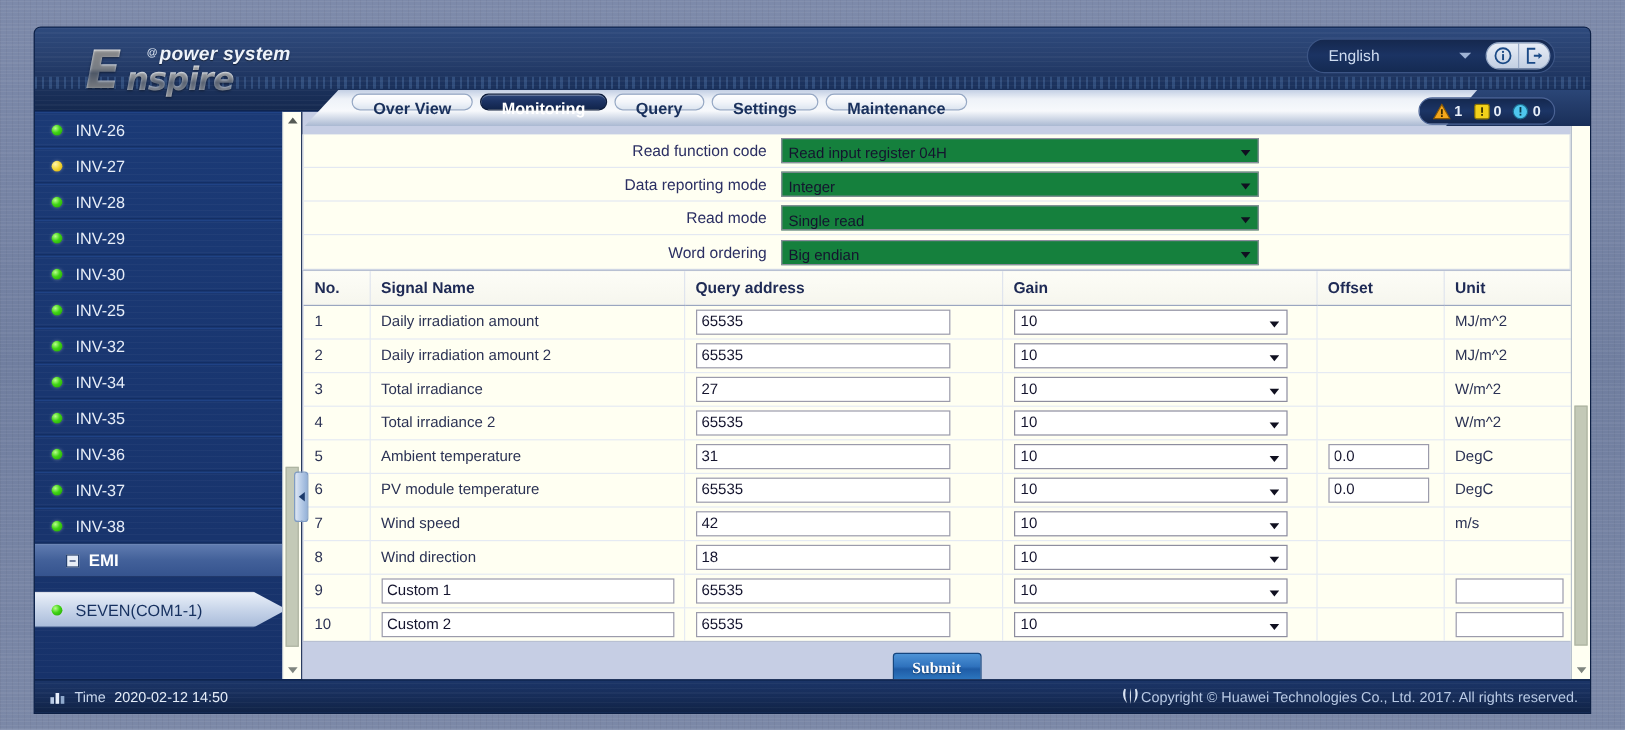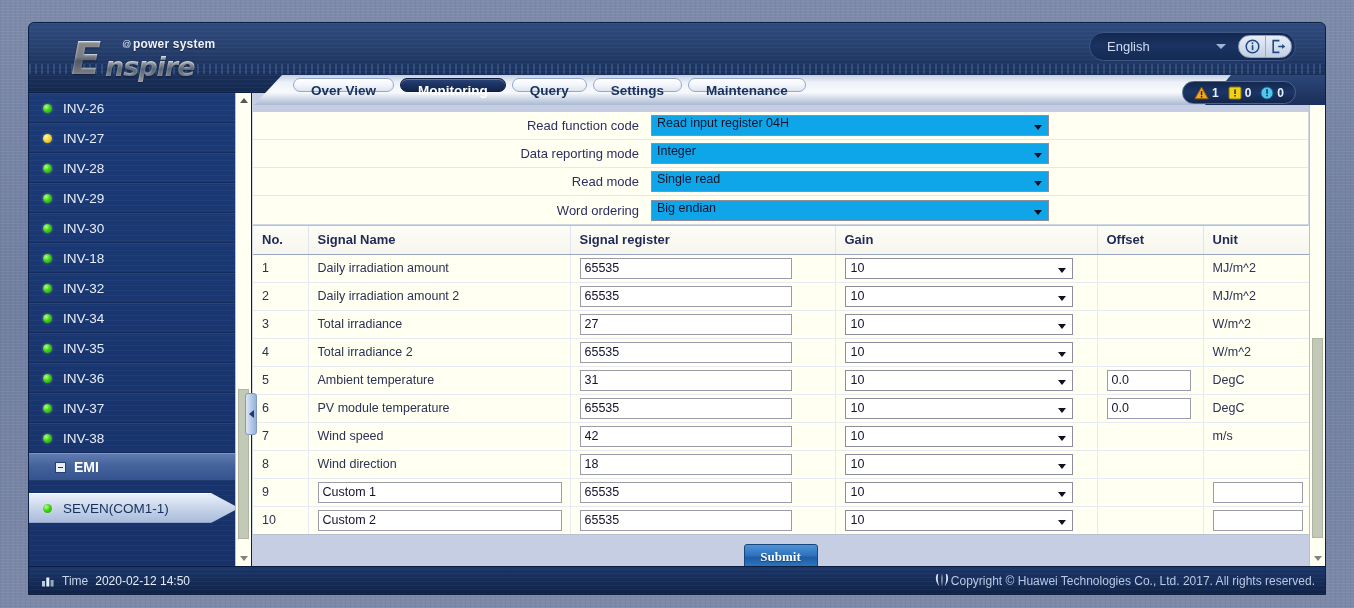--- a/index.html
+++ b/index.html
@@ -90,22 +90,23 @@
     font-family: "DejaVu Sans", sans-serif;
     background: linear-gradient(180deg,#ffffff 0%,#e0e7f1 42%,#93a3bd 58%,#f2f5fa 100%);
     -webkit-background-clip: text;
     background-clip: text;
     color: transparent;
     text-shadow: 0 1px 2px rgba(0,0,0,0.4);
   }
   .logo-tag {
     position: absolute;
     left: 62px; top: 0px;
-    font-size: 12px;
+    font-size: 16px;
     font-weight: bold;
+    font-style: italic;
     color: #eef3fa;
     letter-spacing: 0.2px;
     text-shadow: 0 1px 1px rgba(0,0,0,0.5);
     text-align: center;
   }
   .logo-at {
     position: absolute;
     left: 51px; top: 2px;
     font-size: 9px;
     color: #dde6f2;
@@ -389,24 +390,24 @@
     width: 398px;
     text-align: right;
     padding-right: 12px;
     font-size: 13px;
     color: #2b2f63;
   }
   .sel {
     position: relative;
     height: 21px;
     width: 398px;
-    background: #0ea5e9;
+    background: #15803d;
     border: 1px solid #8d8d9e;
     display: flex;
-    align-items: flex-start;
+    align-items: flex-end;
     padding: 0 18px 0 5px;
     font-size: 12.5px;
     color: #14142e;
     cursor: pointer;
   }
   .sel::after {
     content: "";
     position: absolute;
     right: 6px; top: 9px;
     width: 0; height: 0;
@@ -638,21 +639,21 @@
           <div class="tree-item">
             <span class="dot green"></span>
             <span class="tree-label">INV-29</span>
           </div>
           <div class="tree-item">
             <span class="dot green"></span>
             <span class="tree-label">INV-30</span>
           </div>
           <div class="tree-item">
             <span class="dot green"></span>
-            <span class="tree-label">INV-18</span>
+            <span class="tree-label">INV-25</span>
           </div>
           <div class="tree-item">
             <span class="dot green"></span>
             <span class="tree-label">INV-32</span>
           </div>
           <div class="tree-item">
             <span class="dot green"></span>
             <span class="tree-label">INV-34</span>
           </div>
           <div class="tree-item">
@@ -736,21 +737,21 @@
                 <col style="width:262px">
                 <col style="width:265px">
               <col style="width:262px">
                 <col style="width:106px">
                 <col style="width:110px">
             </colgroup>
             <thead>
               <tr>
                 <th>No.</th>
                 <th>Signal Name</th>
-                <th>Signal register</th>
+                <th>Query address</th>
                 <th>Gain</th>
                 <th>Offset</th>
                 <th>Unit</th>
               </tr>
             </thead>
             <tbody id="table-body">
                 <tr>
                   <td><span>1</span></td>
                   <td><span>Daily irradiation amount</span></td>
                   <td><input class="txt" type="text" value="65535" style=""></td>

